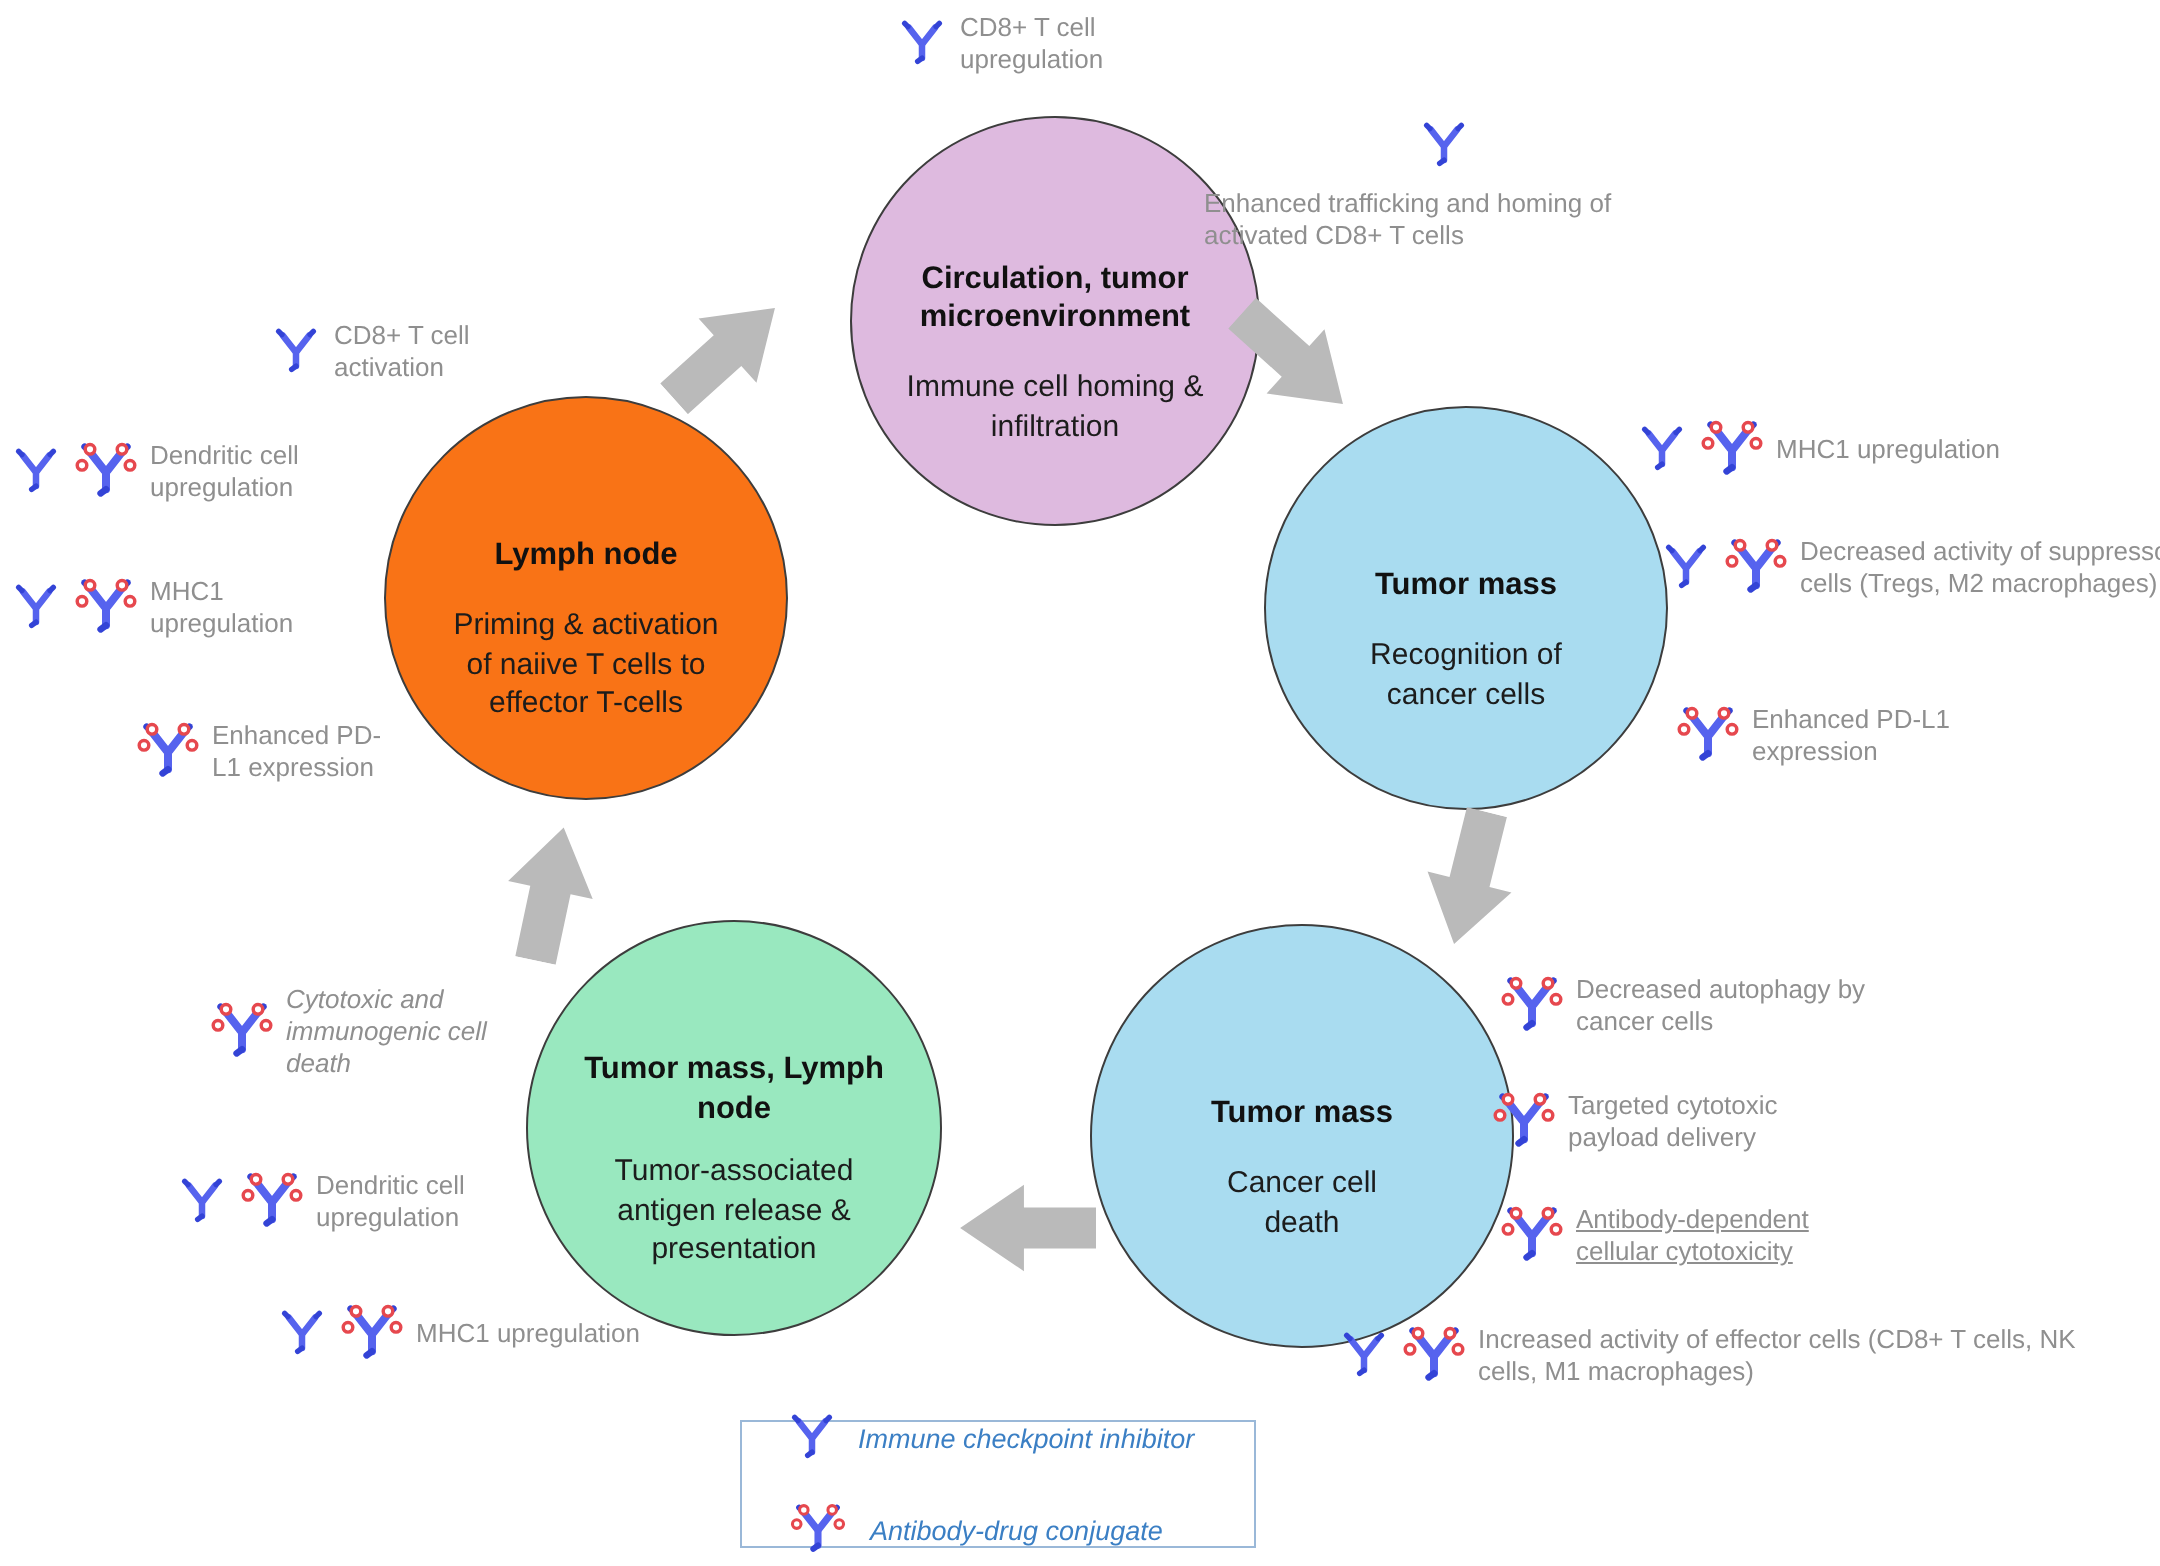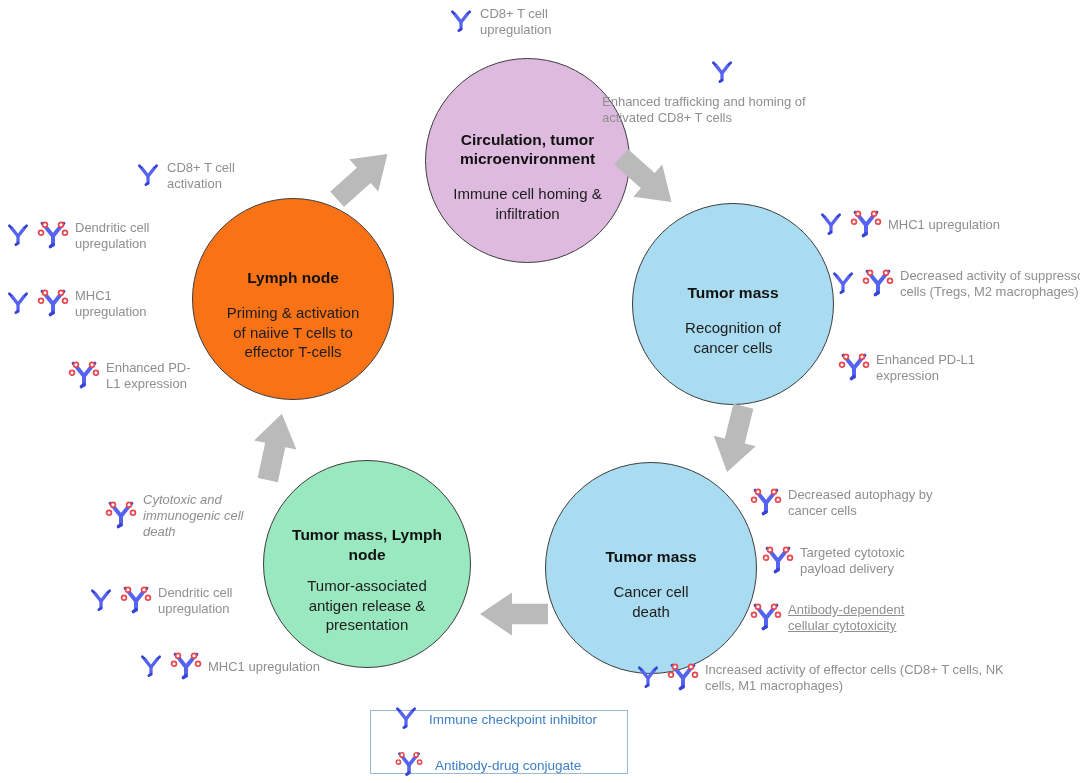--- a/index.html
+++ b/index.html
@@ -33,21 +33,21 @@
   .ann{position:absolute;display:flex;align-items:center;gap:6px;
        color:#8f8f8f;font-size:13px;line-height:1.24;}
   .ann-text{white-space:normal;}
   .ico{height:30px;flex:0 0 auto;}
   .ico-ab{width:26px;}
   .ico-adc{width:32px;}
 
   
   .legend{position:absolute;left:370px;top:710px;width:258px;height:64px;
           border:1.5px solid #9ab8d8;box-sizing:border-box;
-          display:flex;flex-direction:column;justify-content:center;gap:20px;padding:4px 10px 4px 22px;}
+          display:flex;flex-direction:column;justify-content:center;gap:20px;padding:4px 10px 4px 22px;font-style:italic;}
   .legend-row{display:flex;align-items:center;gap:10px;}
   .legend-row span{color:#3b7fc4;font-size:13.5px;}
   .legend .ico{height:26px;}
 </style>
 </head>
 <body>
 
 <svg width="0" height="0" style="position:absolute">
   <defs>
     <symbol id="sym-ab" viewBox="0 0 48 44">
@@ -153,33 +153,33 @@
       </svg>
     <div class="ann-text" style="width:130px;">Enhanced PD-L1 expression</div>
   </div>
 
   <div class="ann" style="left:750px;top:487px;">
     <svg class="ico ico-adc">
         <use href="#sym-adc"></use>
       </svg>
     <div class="ann-text" style="width:165px;">Decreased autophagy by cancer cells</div>
   </div>
-  <div class="ann" style="left:762px;top:545px;">
+  <div class="ann" style="left:746px;top:545px;">
     <svg class="ico ico-adc">
         <use href="#sym-adc"></use>
       </svg>
     <div class="ann-text" style="width:150px;">Targeted cytotoxic payload delivery</div>
   </div>
   <div class="ann" style="left:750px;top:602px;">
     <svg class="ico ico-adc">
         <use href="#sym-adc"></use>
       </svg>
     <div class="ann-text" style="width:160px;text-decoration:underline;">Antibody-dependent cellular cytotoxicity</div>
   </div>
-  <div class="ann" style="left:635px;top:662px;">
+  <div class="ann" style="left:669px;top:662px;">
     <svg class="ico ico-ab">
         <use href="#sym-ab"></use>
       </svg>
     <svg class="ico ico-adc">
         <use href="#sym-adc"></use>
       </svg>
     <div class="ann-text" style="width:330px;">Increased activity of effector cells (CD8+ T cells, NK cells, M1 macrophages)</div>
   </div>
 
   <div class="ann" style="left:105px;top:492px;font-style:italic;">

